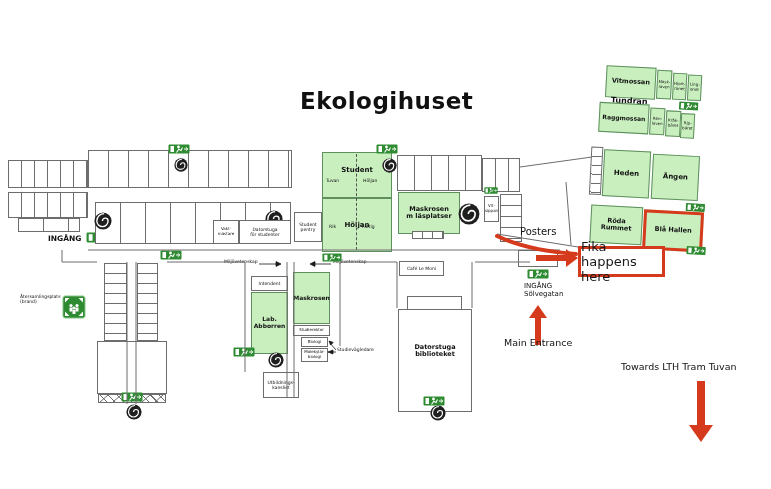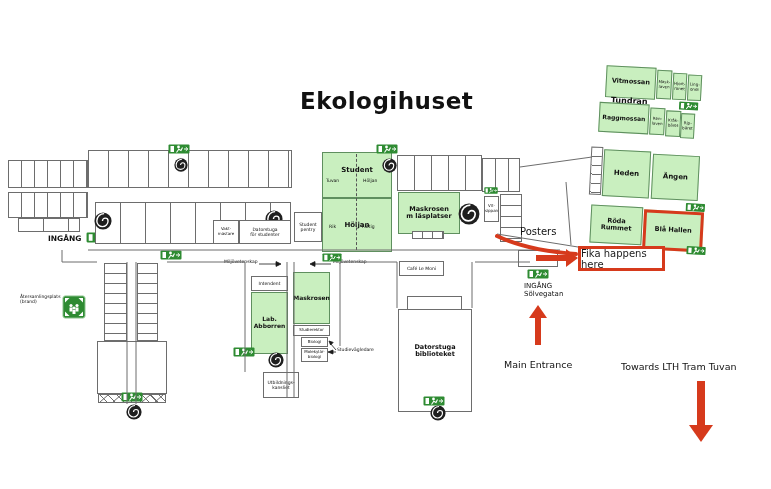--- a/index.html
+++ b/index.html
@@ -9,22 +9,22 @@
         text-align:center;white-space:pre-line;line-height:1.15;color:#111}
   .groom{background:#c9efbf;border-color:#5f8f5f}
   .band{position:absolute;border:1px solid #6d6d6d;background:#fff}
   .lbl{position:absolute;white-space:pre-line;line-height:1.2;color:#111}
   .bold{font-weight:bold}
   .icon{position:absolute}
   .icon svg{display:block;width:100%;height:100%}
   .dash-v{position:absolute;border-left:1px dashed #555}
   #overlay{position:absolute;left:0;top:0;width:771px;height:489px;pointer-events:none}
   #right-wing{position:absolute;left:585px;top:58px;width:215px;height:200px;transform:rotate(3deg);transform-origin:0 0}
-  #fika-box{position:absolute;left:578px;top:246px;width:87px;height:25px;border:3px solid #d63a1c;background:#fff;
-            display:flex;align-items:center;justify-content:center;font-size:10px}
+  #fika-box{position:absolute;left:578px;top:246px;width:87px;height:31px;border:3px solid #d63a1c;background:#fff;
+            display:flex;align-items:center;justify-content:center;font-size:13px}
   .arrow-part{position:absolute;background:#d63a1c}
   .tri{position:absolute;width:0;height:0}
 </style>
 </head>
 <body>
 
 <div class="lbl bold" style="left:300px;top:88px;font-size:23px;letter-spacing:0.5px">Ekologihuset</div>
 
 <div class="band" style="left:8px;top:160px;width:80px;height:28px;background-image:repeating-linear-gradient(90deg,transparent 0 12px,#6d6d6d 12px 13px)"></div>
 <div class="band" style="left:8px;top:192px;width:80px;height:26px;background-image:repeating-linear-gradient(90deg,transparent 0 12px,#6d6d6d 12px 13px)"></div>
@@ -149,21 +149,21 @@
       <rect x="2.5" y="2" width="3.5" height="6" fill="#fff"></rect>
       <circle cx="10.5" cy="3" r="1.4" fill="#fff"></circle>
       <path d="M8.5 8.5 L10.8 5.2 L13 6.5 L14.5 3.5" stroke="#fff" stroke-width="1.1" fill="none"></path>
       <path d="M16 5 h3.5 M17.8 3.2 L19.8 5 L17.8 6.8" stroke="#fff" stroke-width="1" fill="none"></path>
     </svg>
   </span>
 <div class="lbl" style="left:524px;top:282px;font-size:7px">INGÅNG
 Sölvegatan</div>
 <div class="tri" style="left:529px;top:305px;border-left:9px solid transparent;border-right:9px solid transparent;border-bottom:13px solid #d63a1c"></div>
 <div class="arrow-part" style="left:535px;top:317px;width:6px;height:28px"></div>
-<div class="lbl" style="left:504px;top:359px;font-size:9.5px">Main Entrance</div>
+<div class="lbl" style="left:504px;top:337px;font-size:9.5px">Main Entrance</div>
 
 <div class="band" style="left:104px;top:263px;width:23px;height:78px;background-image:repeating-linear-gradient(180deg,transparent 0 9px,#6d6d6d 9px 10px)"></div>
 <div class="band" style="left:137px;top:263px;width:21px;height:78px;background-image:repeating-linear-gradient(180deg,transparent 0 9px,#6d6d6d 9px 10px)"></div>
 <div class="band" style="left:97px;top:341px;width:70px;height:53px"></div>
 <div class="band" style="left:98px;top:394px;width:68px;height:9px;background-image:repeating-linear-gradient(45deg,transparent 0 5px,#6d6d6d 5px 6px)"></div>
 <span class="icon" style="left:121px;top:392px;width:22px;height:10px">
     <svg viewBox="0 0 22 10" preserveAspectRatio="none">
       <rect x="0.5" y="0.5" width="21" height="9" rx="1" fill="#2e8b32"></rect>
       <rect x="2.5" y="2" width="3.5" height="6" fill="#fff"></rect>
       <circle cx="10.5" cy="3" r="1.4" fill="#fff"></circle>

